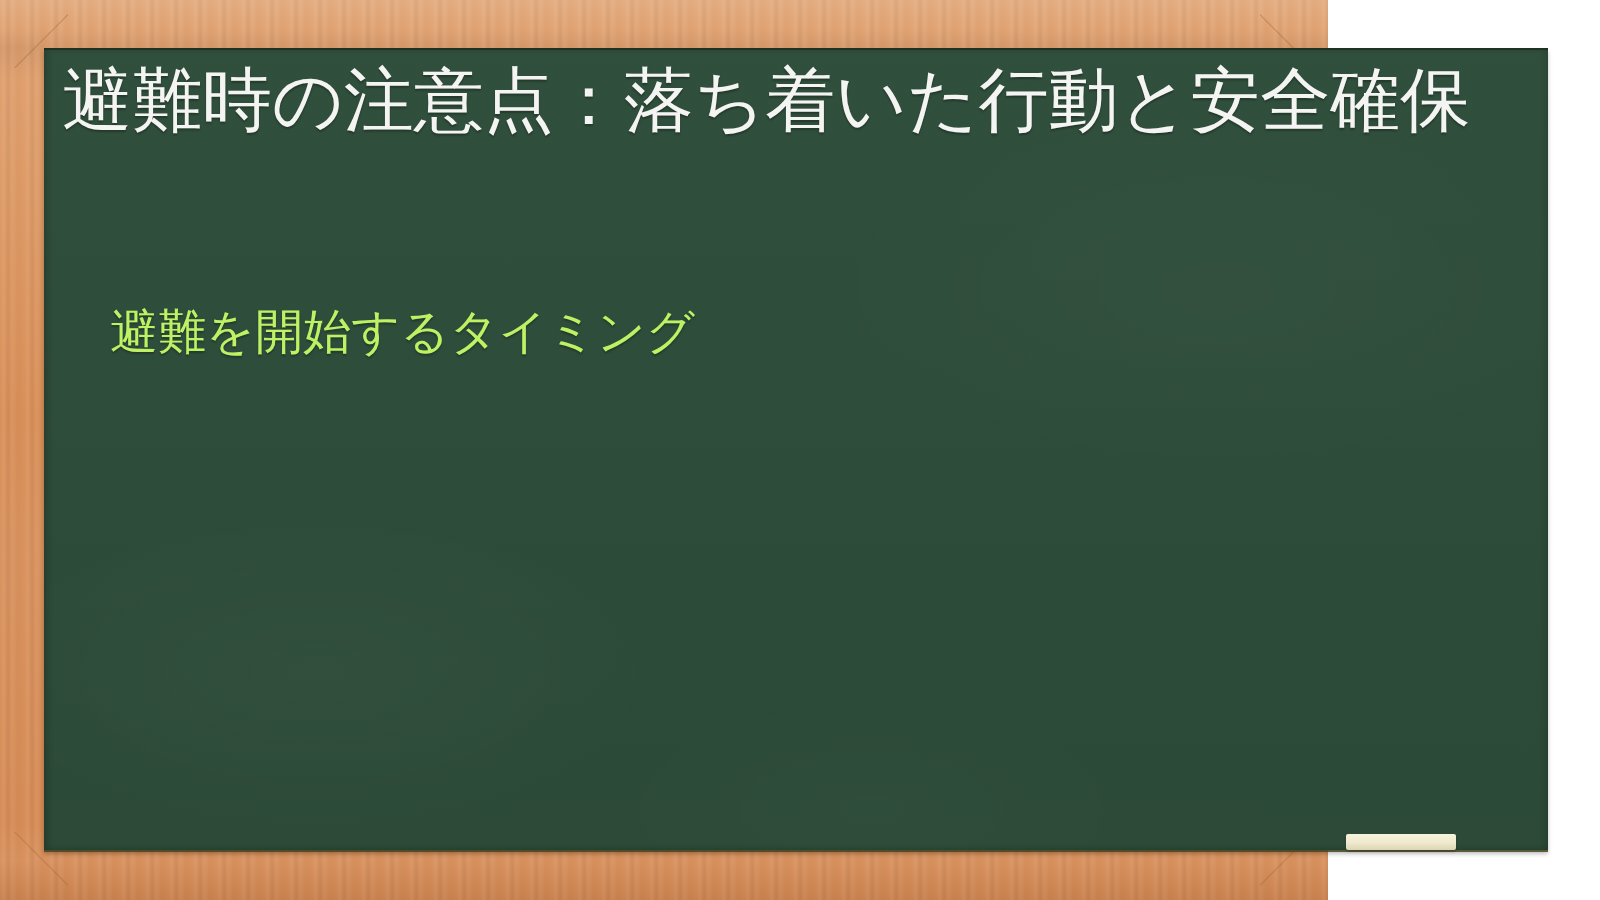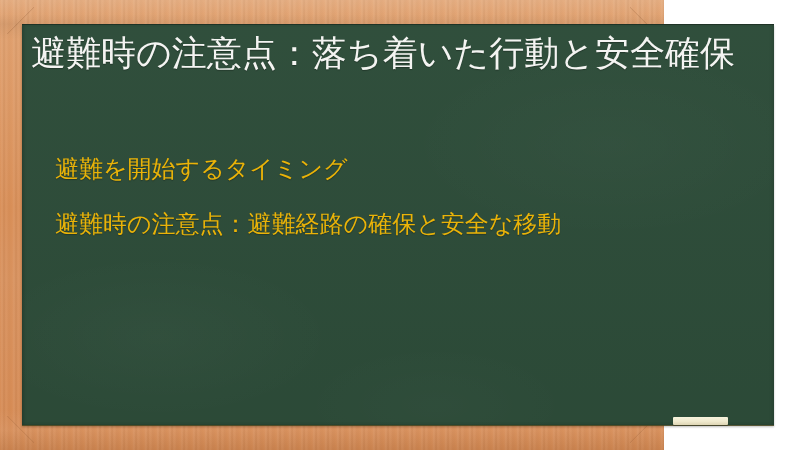--- a/index.html
+++ b/index.html
@@ -26,20 +26,21 @@
         90deg,
         rgba(255,255,255,0.00) 0px,
         rgba(255,255,255,0.07) 2px,
         rgba(0,0,0,0.045) 4px,
         rgba(255,255,255,0.05) 6px,
         rgba(0,0,0,0.02) 9px,
         rgba(255,255,255,0.00) 12px
       ),
       linear-gradient(180deg, #e2a473 0%, #d98f58 46%, #d9925e 62%, #d68a53 100%);
     box-sizing: border-box;
+    font-family: Liberation Mono, monospace;
   }
 
   
   #frame-sheen {
     position: absolute;
     inset: 0;
     background: linear-gradient(180deg,
       rgba(255,255,255,0.10) 0px,
       rgba(255,255,255,0.02) 14px,
       rgba(0,0,0,0.05) 24px,
@@ -120,21 +121,21 @@
   #bullet-list {
     position: absolute;
     left: 33px;
     top: 130px;
     width: 700px;
     margin: 0;
     padding: 0;
     list-style: none;
   }
   #bullet-list li {
-    color: #eab308;
+    color: #bef264;
     font-size: 24px;
     line-height: 30px;
     font-weight: 400;
     margin: 0 0 25px 0;
     white-space: nowrap;
     text-shadow: 0 1px 1px rgba(0,0,0,0.26);
   }
   #bullet-list li:last-child { margin-bottom: 0; }
 
   
@@ -162,21 +163,20 @@
 
   <div id="board">
     <div id="board-texture"></div>
 
     <div id="board-content">
 
       <div id="title">避難時の注意点：落ち着いた行動と安全確保</div>
 
       <ul id="bullet-list">
         <li>避難を開始するタイミング</li>
-        <li>避難時の注意点：避難経路の確保と安全な移動</li>
       </ul>
 
     </div>
   </div>
 
   <div id="chalk"></div>
 
 </div>
 
 </body></html>

